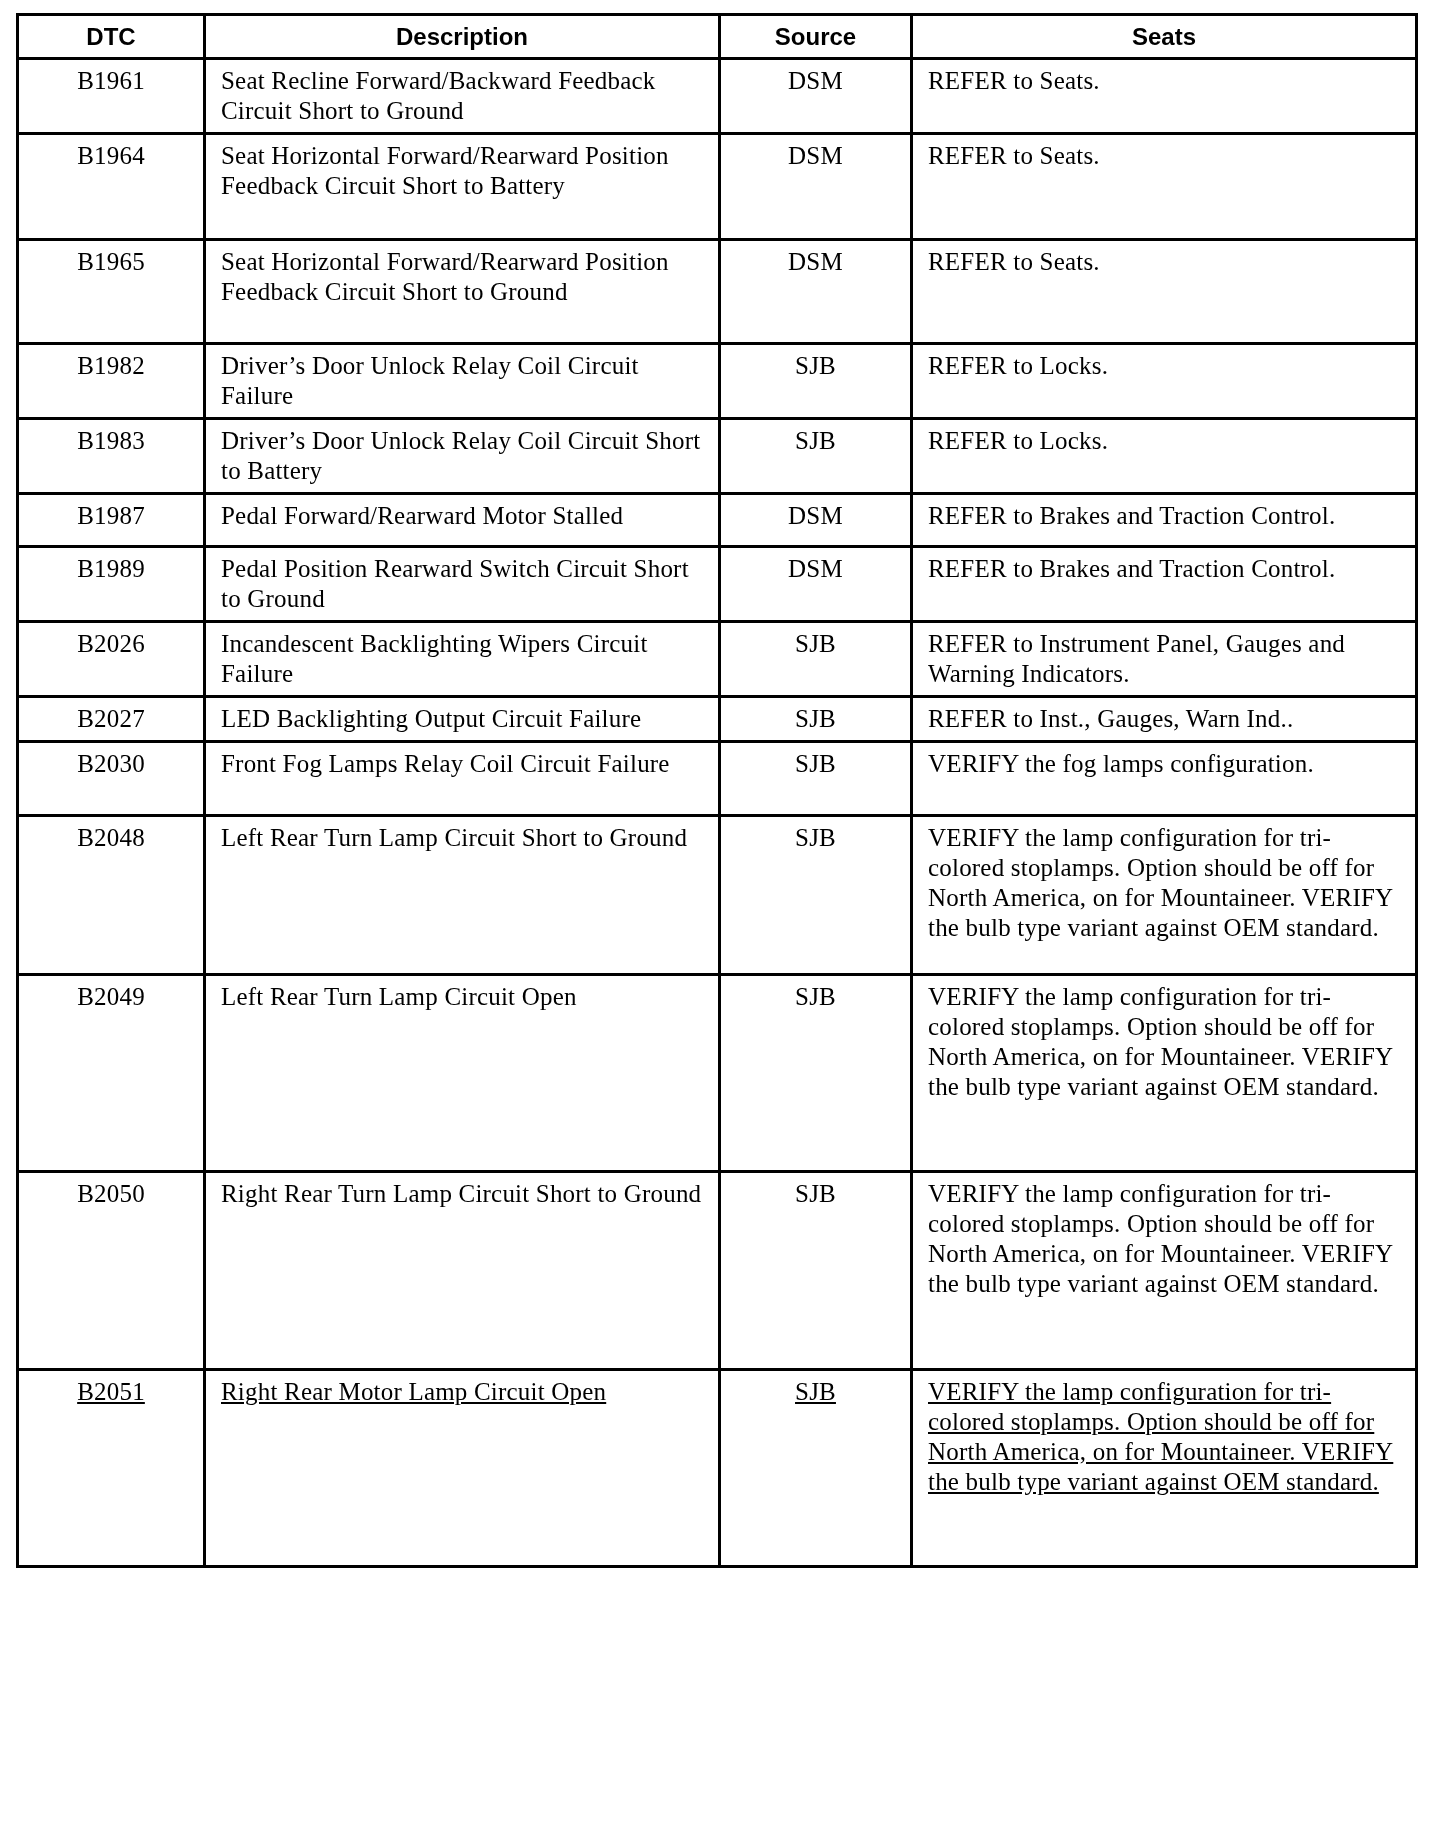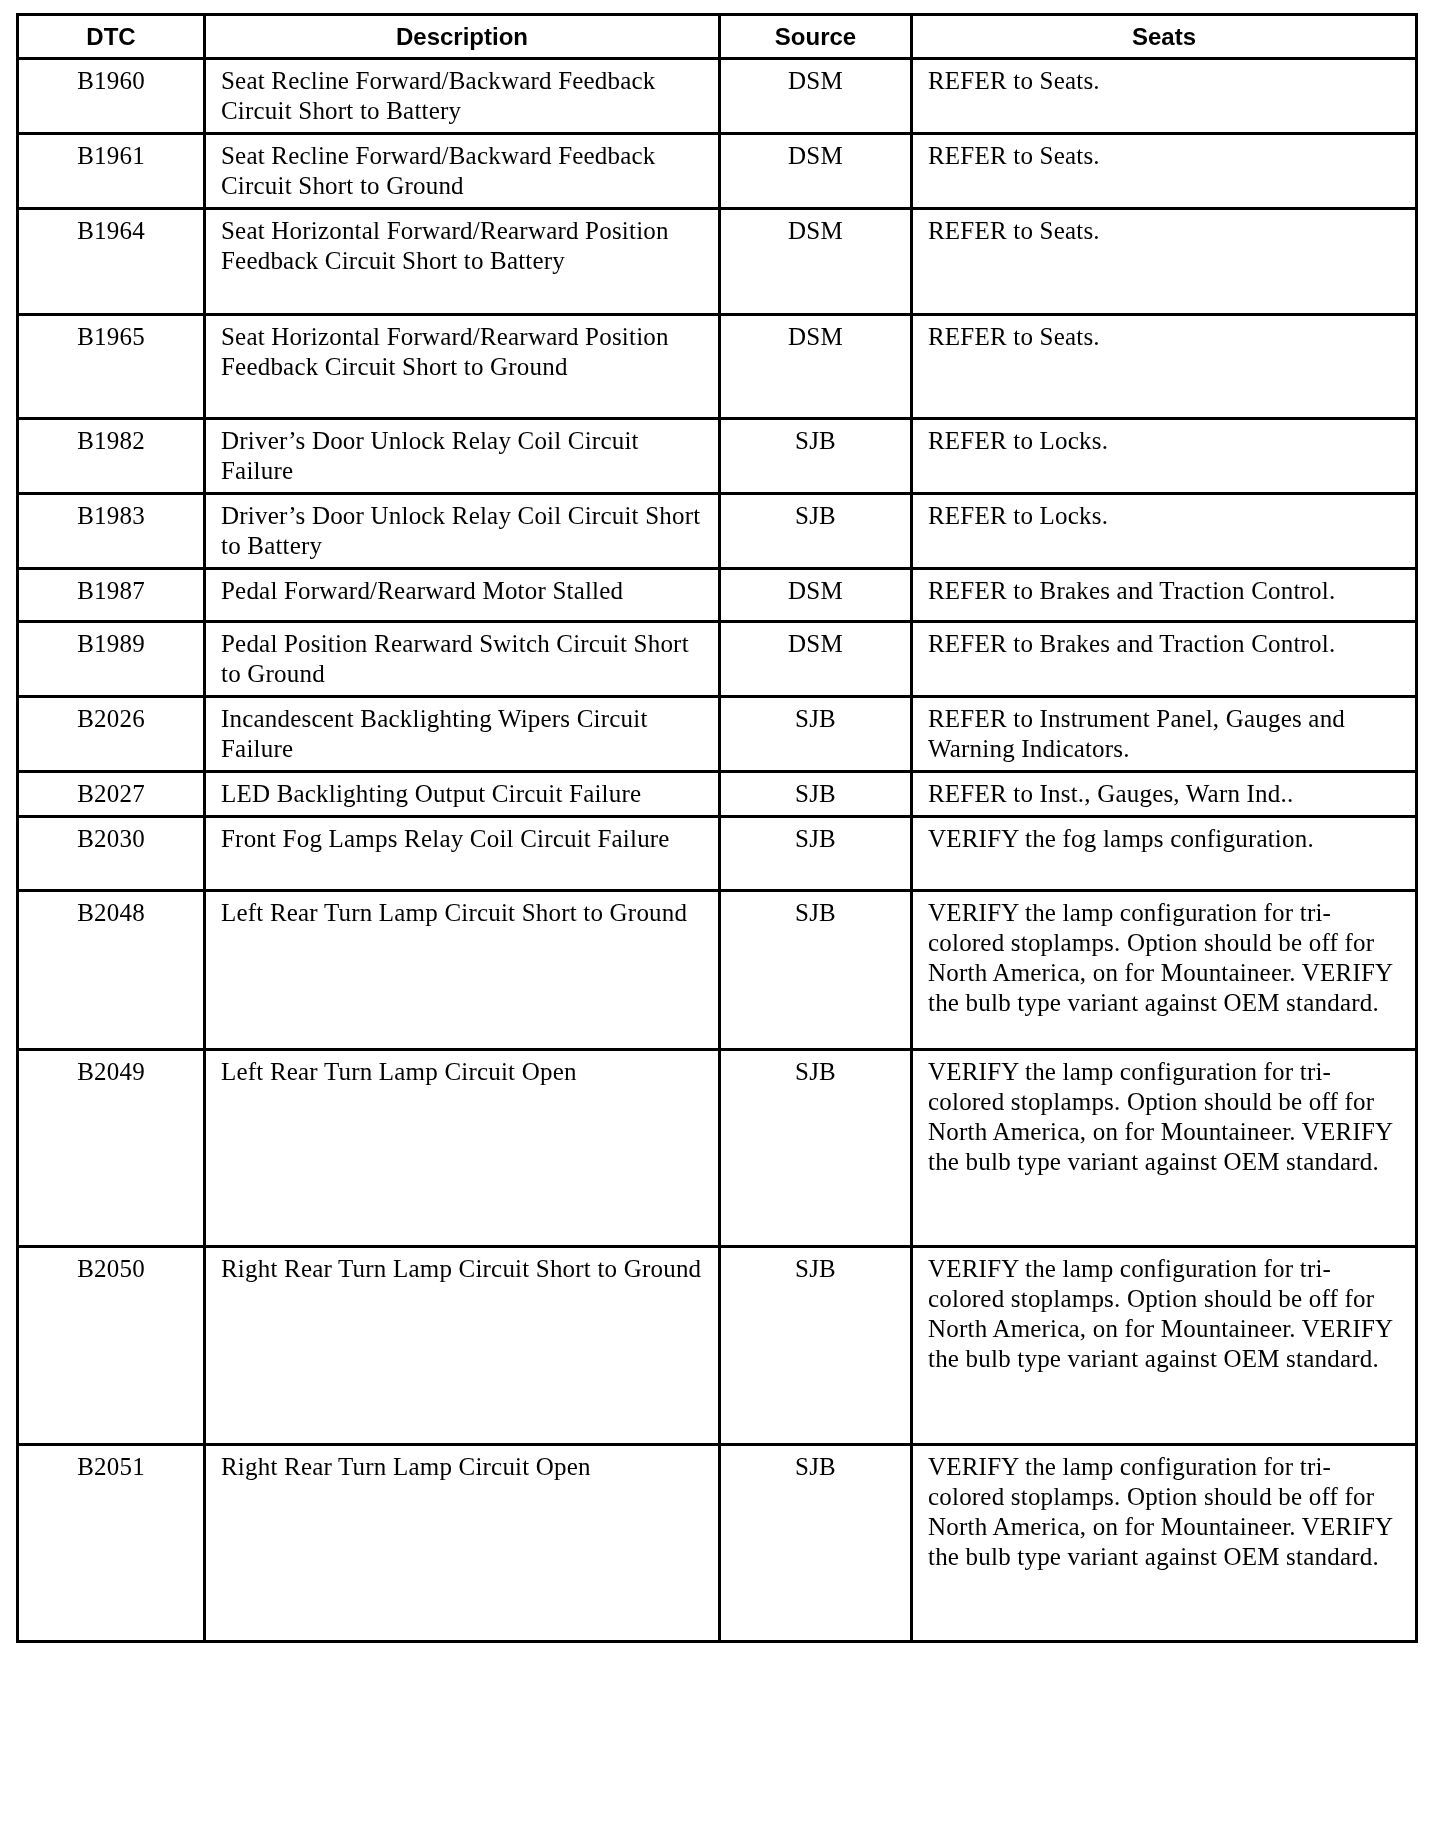--- a/index.html
+++ b/index.html
@@ -50,26 +50,20 @@
   </colgroup>
   <thead>
     <tr>
       <th>DTC</th>
       <th>Description</th>
       <th>Source</th>
       <th>Seats</th>
     </tr>
   </thead>
   <tbody id="dtc-body">
-      <tr style="height: 75px;">
-        <td class="dtc">B1960</td>
-        <td>Seat Recline Forward/Backward Feedback Circuit Short to Battery</td>
-        <td class="src">DSM</td>
-        <td>REFER to Seats.</td>
-      </tr>
       <tr style="height: 75px;">
         <td class="dtc">B1961</td>
         <td>Seat Recline Forward/Backward Feedback Circuit Short to Ground</td>
         <td class="src">DSM</td>
         <td>REFER to Seats.</td>
       </tr>
       <tr style="height: 106px;">
         <td class="dtc">B1964</td>
         <td>Seat Horizontal Forward/Rearward Position Feedback Circuit Short to Battery</td>
         <td class="src">DSM</td>
@@ -134,20 +128,20 @@
         <td>Left Rear Turn Lamp Circuit Open</td>
         <td class="src">SJB</td>
         <td>VERIFY the lamp configuration for tri-colored stoplamps. Option should be off for North America, on for Mountaineer. VERIFY the bulb type variant against OEM standard.</td>
       </tr>
       <tr style="height: 198px;">
         <td class="dtc">B2050</td>
         <td>Right Rear Turn Lamp Circuit Short to Ground</td>
         <td class="src">SJB</td>
         <td>VERIFY the lamp configuration for tri-colored stoplamps. Option should be off for North America, on for Mountaineer. VERIFY the bulb type variant against OEM standard.</td>
       </tr>
-      <tr style="height: 197px;">
+      <tr style="height: 197px; text-decoration: underline;">
         <td class="dtc">B2051</td>
-        <td>Right Rear Turn Lamp Circuit Open</td>
+        <td>Right Rear Motor Lamp Circuit Open</td>
         <td class="src">SJB</td>
         <td>VERIFY the lamp configuration for tri-colored stoplamps. Option should be off for North America, on for Mountaineer. VERIFY the bulb type variant against OEM standard.</td>
       </tr>
     </tbody>
 </table>
 
 </body></html>

